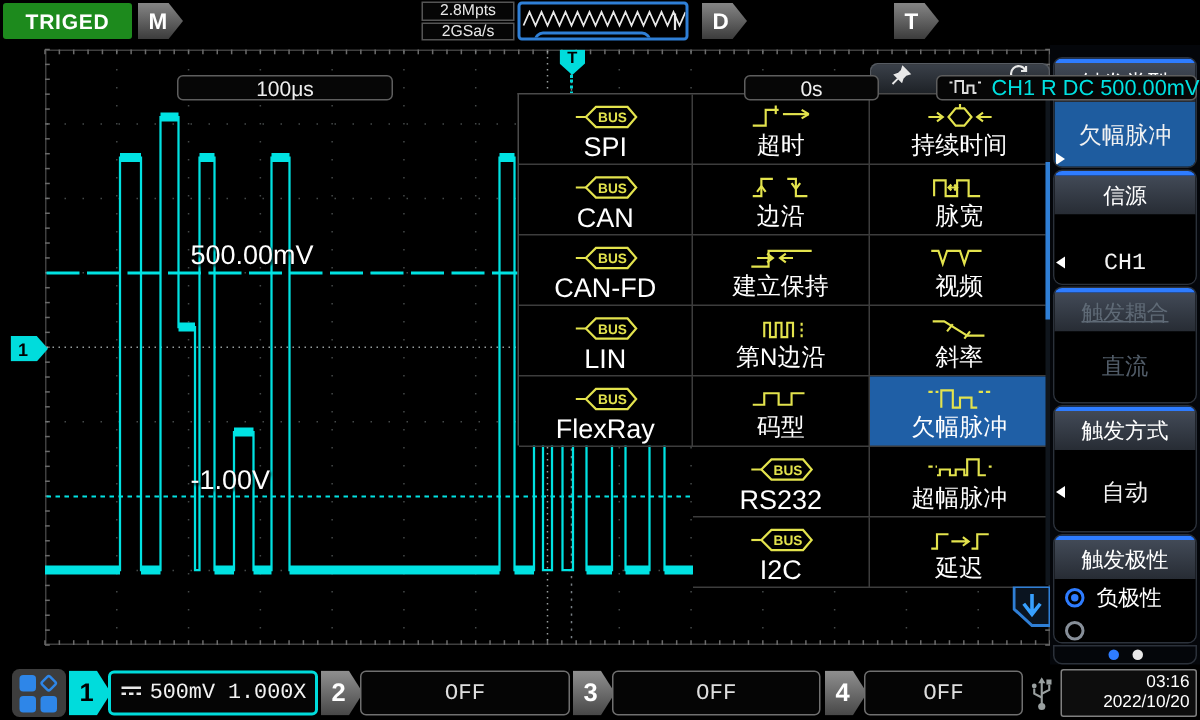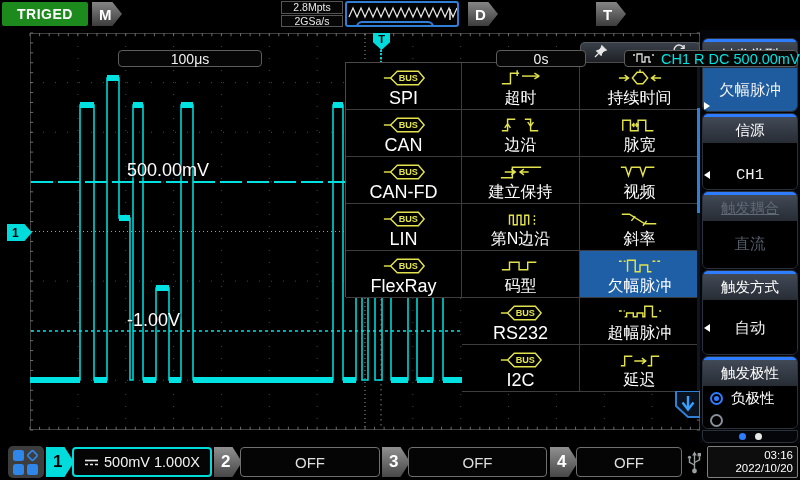--- a/index.html
+++ b/index.html
@@ -80,21 +80,21 @@
   #appicon{position:absolute;left:8px;top:2px;width:36px;height:32px;background:#3d3d3d;border-radius:5px;
            display:grid;grid-template-columns:11px 11px;grid-template-rows:11px 11px;gap:3px;padding:4px 5px;}
   .sq{background:#2e86e8;border-radius:2.5px;}
   .dia{border:2px solid #2e86e8;border-radius:2.5px;transform:rotate(45deg) scale(.82);}
   .chgroup{position:absolute;top:3px;height:30px;}
   .chbadge{position:absolute;left:0;top:0;width:28px;height:30px;color:#fff;font-weight:bold;font-size:17px;
            display:flex;align-items:center;padding-left:7px;background:linear-gradient(#909090,#474747);
            clip-path:polygon(0 0,66% 0,100% 50%,66% 100%,0 100%);}
   .chbadge.cy{background:#00dcdc;color:#000;}
   .chbox{position:absolute;left:26px;top:0;height:30px;border:1px solid #707070;border-radius:4px;background:#050505;
-         color:#dedede;font-size:15px;display:flex;align-items:center;justify-content:center;gap:5px;}
+         color:#dedede;font-size:15px;display:flex;align-items:center;justify-content:center;gap:5px;font-family:Liberation Mono, monospace;}
   .chbox.cy{border:2px solid #00dcdc;color:#f2f2f2;font-size:14.5px;}
   #usb{position:absolute;left:686px;top:4px;}
   #clock{position:absolute;left:707px;top:2px;width:91px;height:32px;border:1px solid #808080;border-radius:2px;
          background:#0d0d0d;color:#fff;font-size:11.5px;line-height:13px;display:flex;flex-direction:column;
          align-items:flex-end;justify-content:center;padding-right:4px;}
 </style>
 </head>
 <body>
 
 <div id="screen">

